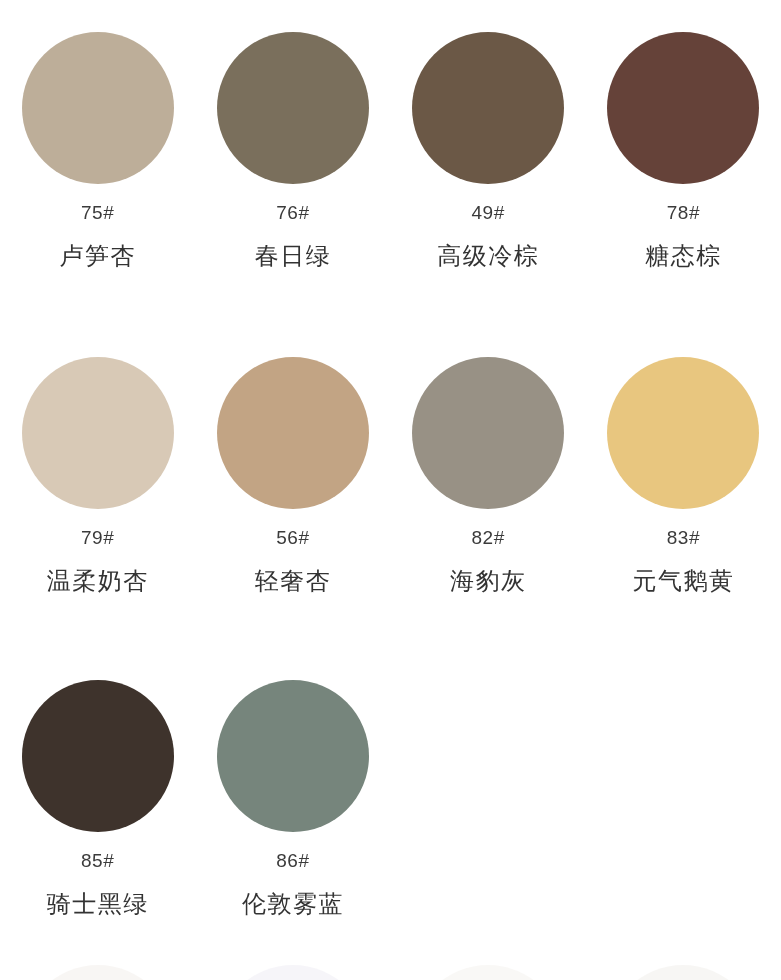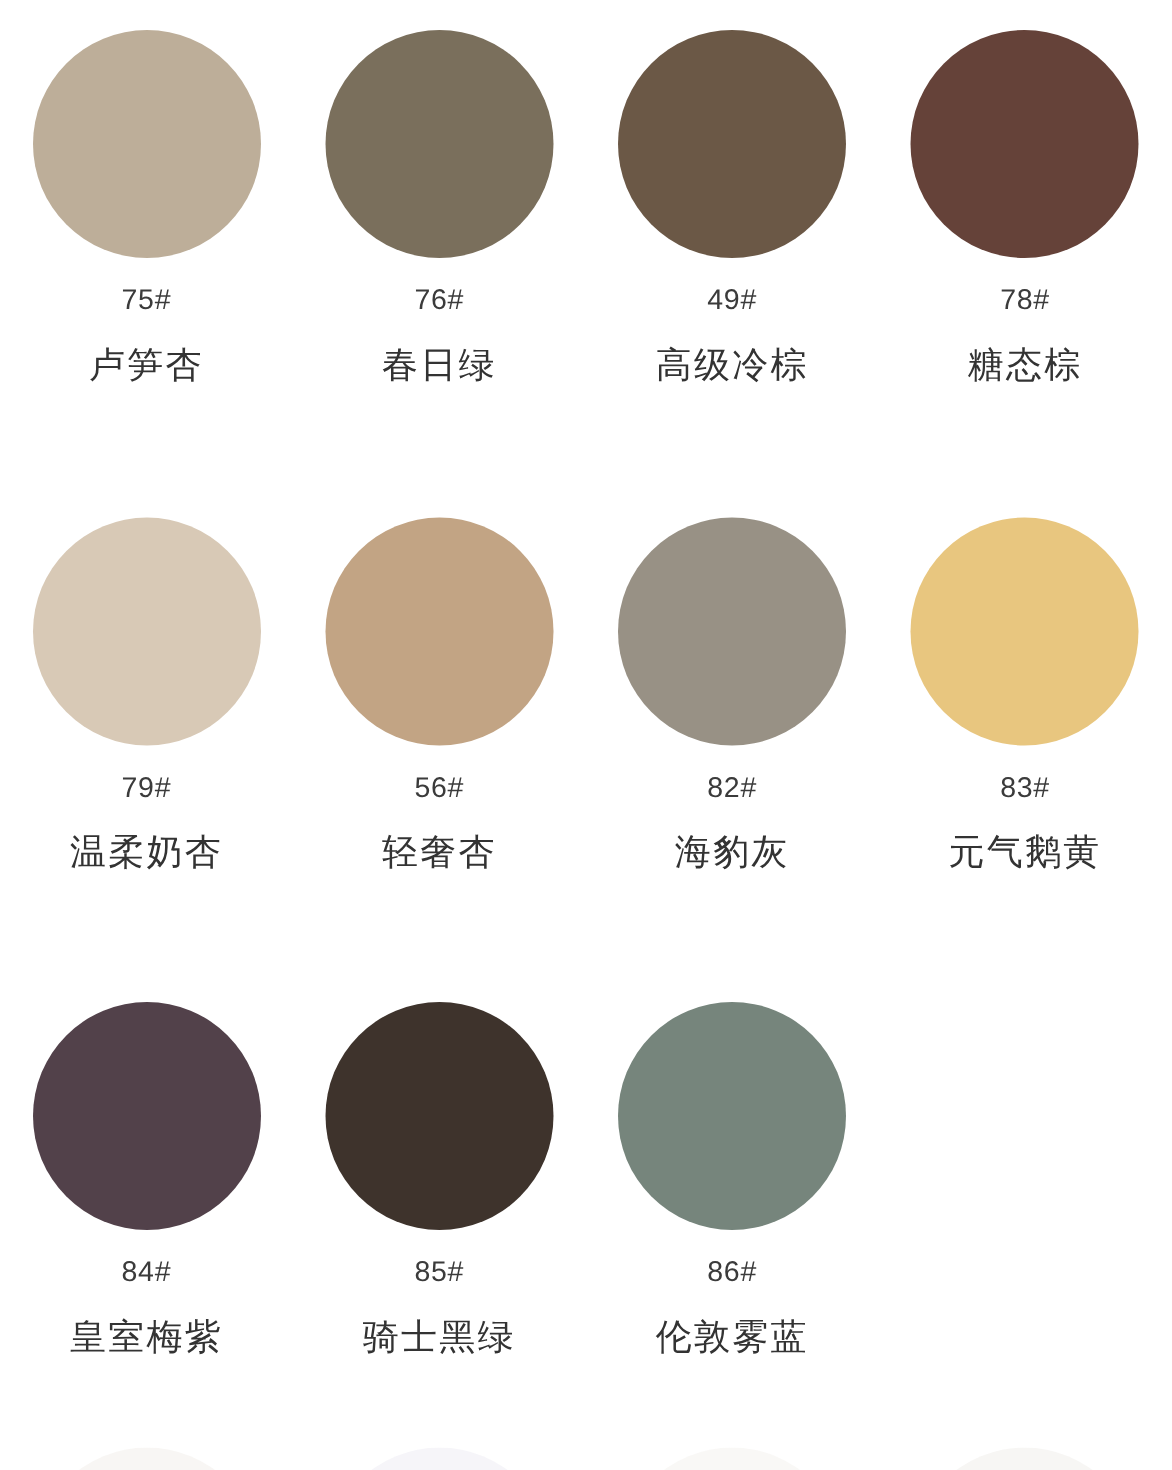--- a/index.html
+++ b/index.html
@@ -26,21 +26,21 @@
     grid-template-rows: 325px 323px 325px;
     row-gap: 0;
     column-gap: 0;
   }
 
   .swatch-cell {
     display: flex;
     flex-direction: column;
     align-items: center;
     justify-content: flex-start;
-    padding-top: 20px;
+    padding-top: 32px;
     box-sizing: border-box;
     text-align: center;
   }
 
   .swatch-disc {
     width: 152px;
     height: 152px;
     border-radius: 50%;
     flex: 0 0 auto;
   }
@@ -124,25 +124,20 @@
       <div class="swatch-disc" style="background: rgb(152, 145, 133);"></div>
       <div class="swatch-code">82#</div>
       <div class="swatch-name">海豹灰</div>
     </div>
     <div class="swatch-cell">
       <div class="swatch-disc" style="background: rgb(232, 198, 127);"></div>
       <div class="swatch-code">83#</div>
       <div class="swatch-name">元气鹅黄</div>
     </div>
     <div class="swatch-cell">
-      <div class="swatch-disc" style="background: rgb(82, 65, 74);"></div>
-      <div class="swatch-code">84#</div>
-      <div class="swatch-name">皇室梅紫</div>
-    </div>
-    <div class="swatch-cell">
       <div class="swatch-disc" style="background: rgb(62, 51, 44);"></div>
       <div class="swatch-code">85#</div>
       <div class="swatch-name">骑士黑绿</div>
     </div>
     <div class="swatch-cell">
       <div class="swatch-disc" style="background: rgb(118, 133, 124);"></div>
       <div class="swatch-code">86#</div>
       <div class="swatch-name">伦敦雾蓝</div>
     </div>
   </div>

